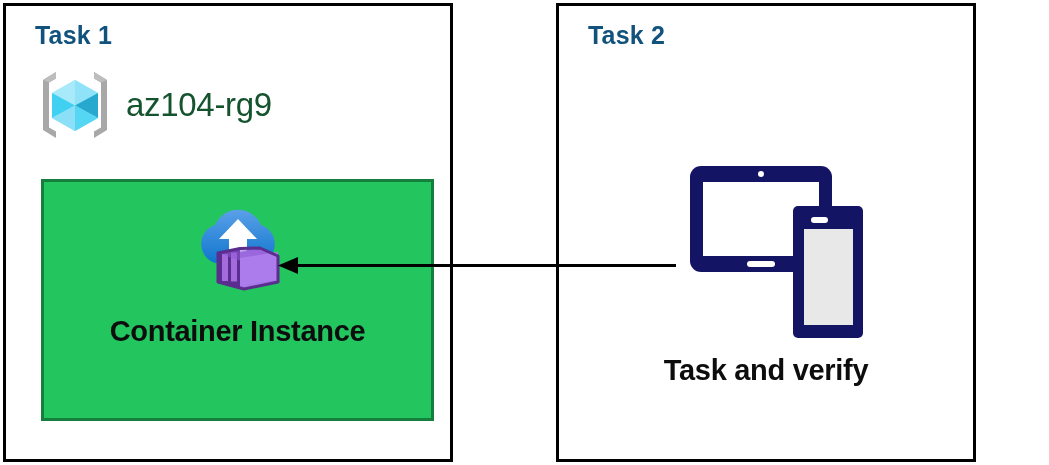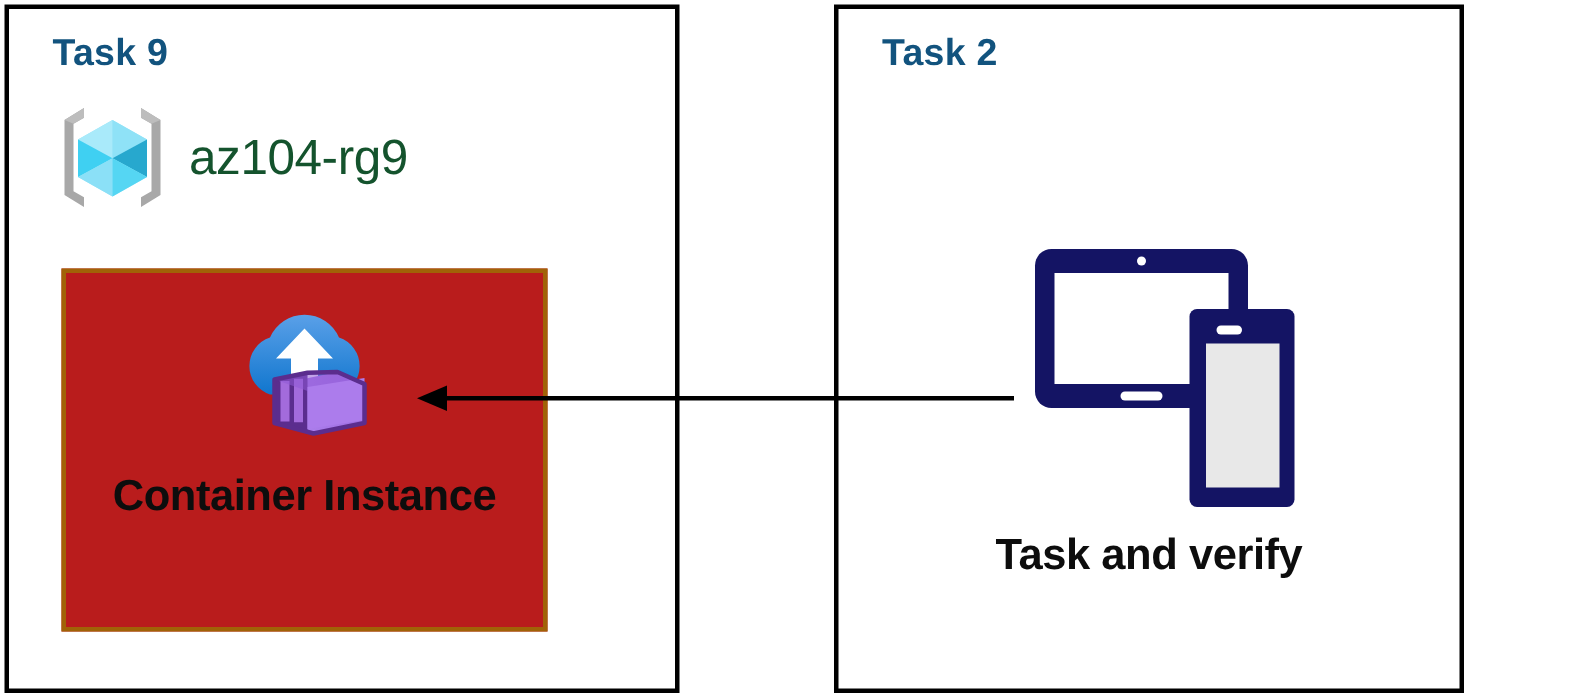--- a/index.html
+++ b/index.html
@@ -73,24 +73,24 @@
     color: #14532d;
     white-space: nowrap;
     letter-spacing: -0.3px;
   }
 
   
   #resource-box {
     position: absolute;
     left: 35px;
     top: 173px;
-    width: 324px;
+    width: 393px;
     height: 242px;
-    background: #b91c1c;
-    border: 3px solid #a16207;
+    background: #22c55e;
+    border: 3px solid #15803d;
     box-sizing: border-box;
   }
   .service-icon {
     position: absolute;
     left: 50%;
     top: 18px;
     transform: translateX(-50%);
     width: 100px;
     height: 92px;
     display: block;
@@ -139,21 +139,21 @@
   }
 </style>
 </head>
 <body>
 
 <div class="canvas">
 
   
   <div class="panel" id="panel-task1">
 
-    <div class="panel-title">Task 9</div>
+    <div class="panel-title">Task 1</div>
 
     <div class="rg-row">
       <span class="rg-icon-wrap">
         <svg class="rg-icon" viewBox="0 0 78 78" xmlns="http://www.w3.org/2000/svg">
 
           <path d="M20 6 L7 14 L7 64 L20 72 L20 65.5 L13 61.5 L13 16.5 L20 12.5 Z" fill="#A8A8A8"></path>
           <path d="M20 6 L7 14 L13 16.5 L20 12.5 Z" fill="#BDBDBD"></path>
 
           <path d="M58 6 L71 14 L71 64 L58 72 L58 65.5 L65 61.5 L65 16.5 L58 12.5 Z" fill="#A8A8A8"></path>
           <path d="M58 6 L71 14 L65 16.5 L58 12.5 Z" fill="#BDBDBD"></path>

